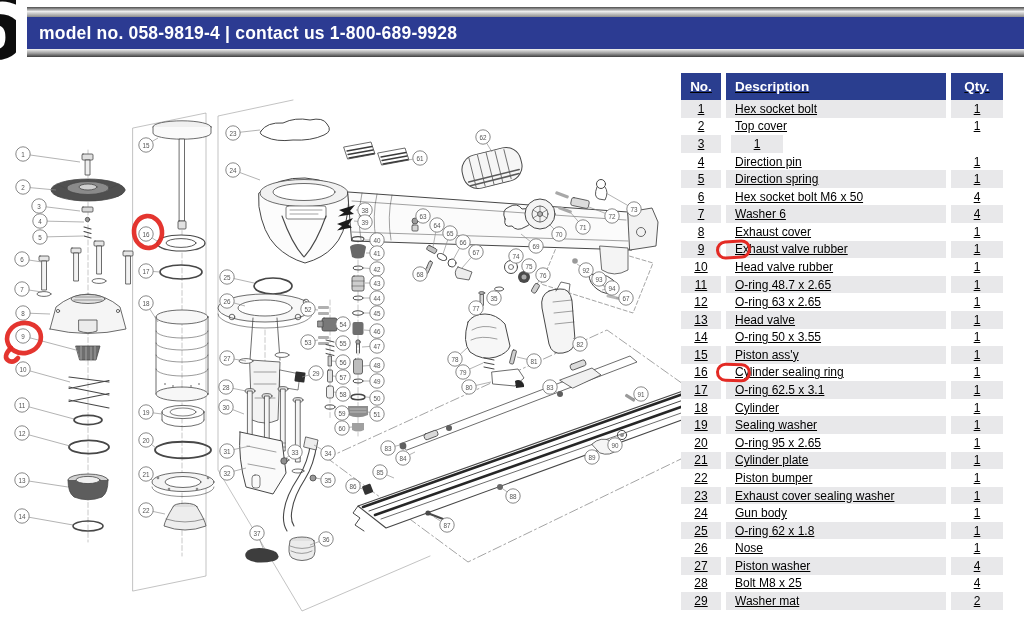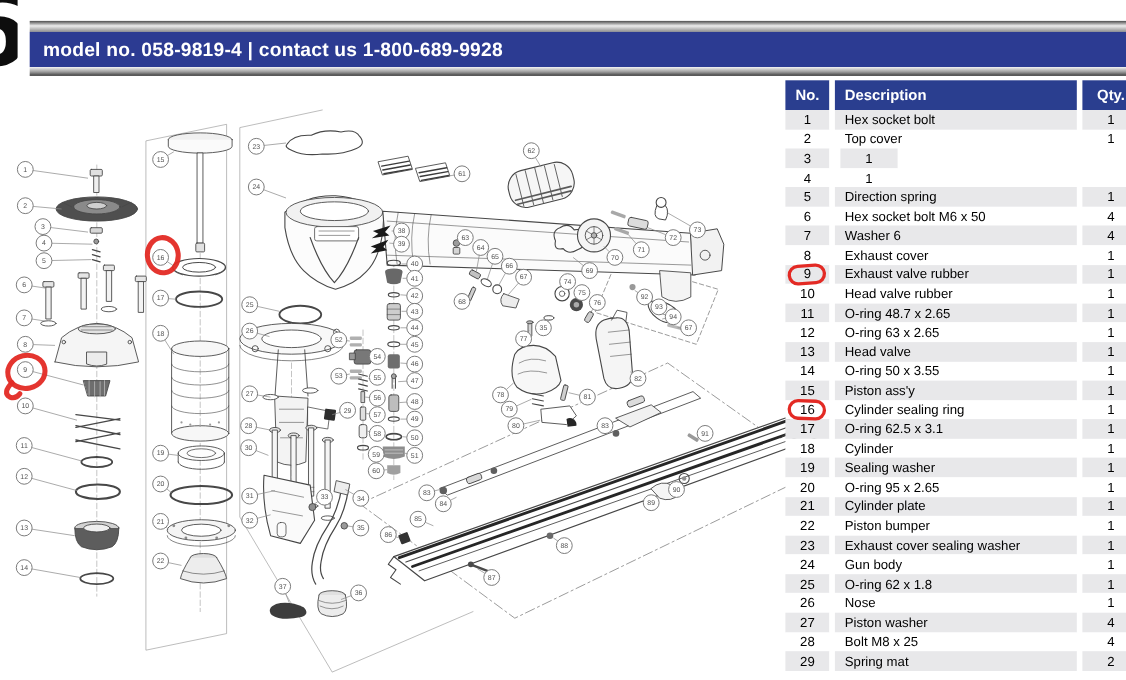--- a/index.html
+++ b/index.html
@@ -2,29 +2,29 @@
 <html><head>
 <meta charset="utf-8">
 <style>
   html,body{margin:0;padding:0;background:#fff;}
   .page{position:relative;width:1024px;height:618px;background:#fff;overflow:hidden;
         font-family:"Liberation Sans",sans-serif;}
   
   .glyph-wrap{position:absolute;left:0;top:0;width:16px;height:62px;overflow:hidden;}
   .glyph-wrap span{position:absolute;left:-37px;top:-26px;font-size:92px;font-weight:bold;
         color:#0d0d0d;font-family:"DejaVu Sans",sans-serif;}
-  .header-bar{position:absolute;left:27px;top:7px;right:0;margin-top:12px;}
+  .header-bar{position:absolute;left:27px;top:7px;right:0;}
   .strip-top{height:10px;background:linear-gradient(to bottom,#4c4c4c,#ececec 45%,#8c8c8c);}
   .bar-core{height:32px;background:#2c3b92;color:#fff;display:flex;align-items:center;
         padding-left:12px;font-size:17.5px;font-weight:bold;letter-spacing:0.2px;}
   .strip-bot{height:8px;background:linear-gradient(to bottom,#f1f1f1,#9b9b9b 55%,#3e3e3e);}
   
   svg.diagram{position:absolute;left:0;top:0;}
   
-  .ptable{position:absolute;left:714px;top:73px;width:306px;}
+  .ptable{position:absolute;left:681px;top:73px;width:306px;text-decoration:underline;}
   .thead{display:flex;height:27px;}
   .th{background:#2a3e8f;color:#fff;font-weight:bold;font-size:13.5px;display:flex;align-items:center;}
   .gap{width:5px;background:#fff;flex:none;}
   .w-no{width:40px;flex:none;justify-content:center;text-align:center;}
   .w-desc{width:220px;flex:none;box-sizing:border-box;padding-left:9px;}
   .w-qty{width:52px;flex:none;justify-content:center;text-align:right;}
   .trow{display:flex;height:17.59px;font-size:12px;color:#000;}
   .trow .cell{display:flex;align-items:center;background:#fff;}
   .trow.striped .cell{background:#e8e8ea;}
   .cell.w-no,.cell.w-qty{justify-content:center;}
@@ -835,20 +835,21 @@
         </div>
         <div class="trow striped">
           <div class="cell w-no">3</div>
           <div class="gap"></div>
           <div class="gap"></div>
           <div class="cell w-qty">1</div>
         </div>
         <div class="trow">
           <div class="cell w-no">4</div>
           <div class="gap"></div>
+          <div class="cell w-desc">Direction pin</div>
           <div class="gap"></div>
           <div class="cell w-qty">1</div>
         </div>
         <div class="trow striped">
           <div class="cell w-no">5</div>
           <div class="gap"></div>
           <div class="cell w-desc">Direction spring</div>
           <div class="gap"></div>
           <div class="cell w-qty">1</div>
         </div>
@@ -1009,21 +1010,21 @@
         <div class="trow">
           <div class="cell w-no">28</div>
           <div class="gap"></div>
           <div class="cell w-desc">Bolt M8 x 25</div>
           <div class="gap"></div>
           <div class="cell w-qty">4</div>
         </div>
         <div class="trow striped">
           <div class="cell w-no">29</div>
           <div class="gap"></div>
-          <div class="cell w-desc">Spring mat</div>
+          <div class="cell w-desc">Washer mat</div>
           <div class="gap"></div>
           <div class="cell w-qty">2</div>
         </div>
       </div>
   </div>
 
 <div class="red-box" style="left: 716px; top: 240.22px; transform: rotate(-4deg);"></div>
     <div class="red-box" style="left: 716px; top: 363.35px; transform: rotate(2deg);"></div>
   </div>
 

